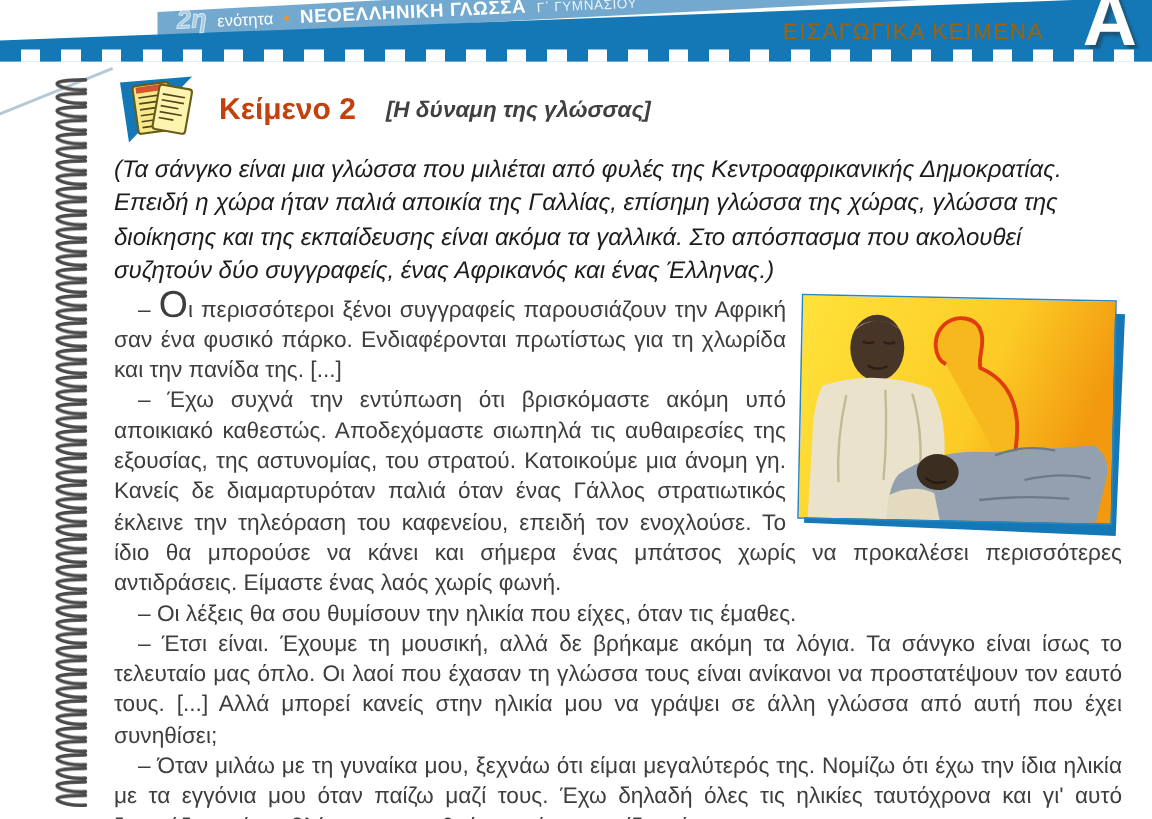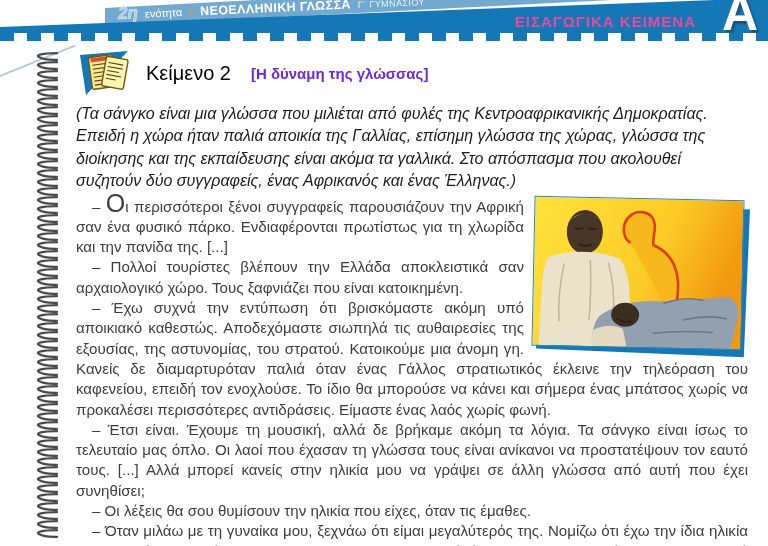--- a/index.html
+++ b/index.html
@@ -12,36 +12,36 @@
   .hdr svg { position:absolute; left:0; top:0; }
   .ribbon-text { position:absolute; left:118px; top:4px; display:flex; align-items:baseline; gap:7px;
                  transform:rotate(-2.6deg); transform-origin:left center; white-space:nowrap; }
   .unit-num { font-size:17px; font-weight:bold; color:#a9cbe3; -webkit-text-stroke:.6px #d8e9f4; font-style:italic;}
   .unit-word { font-size:11px; color:#ffffff; }
   .unit-sep { font-size:11px; color:#f7941e; font-weight:bold; }
   .unit-course { font-size:12.5px; font-weight:bold; color:#ffffff; letter-spacing:.4px; }
   .unit-grade { font-size:9px; color:#e8f2f9; letter-spacing:.4px; }
   .dash-strip { position:absolute; left:0; top:33px; width:768px; height:8px;
                 background:repeating-linear-gradient(90deg,#1478b6 0 14px,#ffffff 14px 27px); }
-  .section-title { position:absolute; right:72px; top:13px; font-size:15px; font-weight:bold;
-                   color:#ec4899; letter-spacing:1px; }
+  .section-title { position:absolute; right:72px; top:13px; font-size:15px; font-weight:normal;
+                   color:#a16207; letter-spacing:1px; }
   .letter-a { position:absolute; right:10px; top:-16px; font-size:50px; font-weight:800; color:#ffffff;
               text-shadow:2.5px 2.5px 2px rgba(40,40,40,.45); }
 
   
   .spiral { position:absolute; left:30px; top:52px; width:30px; height:486px; z-index:2; }
   .corner-line { position:absolute; left:-4px; top:60px; width:82px; height:1.5px;
                  background:#b7c9d6; transform:rotate(-22deg); }
 
   
   main { position:absolute; left:76px; top:50px; width:672px; z-index:3; }
   .title-row { display:flex; align-items:center; gap:12px; height:46px; }
   .title-row svg { flex:0 0 auto; }
-  .lesson-title { font-size:20px; font-weight:normal; color:#000000; }
-  .lesson-subtitle { font-size:15px; font-weight:bold; color:#6d28d9; margin-left:8px; }
+  .lesson-title { font-size:20px; font-weight:bold; color:#c2410c; }
+  .lesson-subtitle { font-size:15px; font-weight:bold; color:#404040; margin-left:8px;font-style:italic; }
 
   .intro { margin-top:7px; font-style:italic; font-size:16px; line-height:1.4; color:#1c1c1c; }
 
   .dialogue { margin-top:4px; font-size:15.1px; line-height:1.345; color:#3e3e3e; text-align:justify; }
   .dialogue p { text-indent:16px; }
   .initial-cap { font-size:25px; line-height:0; }
 
   figure.photo { float:right; width:212px; height:152px; margin:2px 2px 8px 10px; position:relative; }
   .photo-backing { position:absolute; left:5px; top:6px; width:208px; height:148px;
                    background:#1478b6; transform:rotate(2.4deg); }
@@ -126,21 +126,20 @@
             <path d="M66,118 Q90,100 128,102 L196,96 Q208,104 204,120 L198,148 L60,148 Q58,128 66,118" fill="#92a0b0"></path>
             <path d="M130,104 q20,-8 40,-4 M150,120 q24,-6 44,-2 M120,134 q30,-4 60,-2" stroke="#6c7988" stroke-width="1.6" fill="none"></path>
             <ellipse cx="92" cy="116" rx="14" ry="12" fill="#3c2d21"></ellipse>
             <path d="M84,120 q6,5 14,2" stroke="#241a12" stroke-width="1.4" fill="none"></path>
             <path d="M60,132 Q76,124 90,130 L94,148 L58,148 Z" fill="#e3dac0"></path>
           </svg>
         </div>
       </figure>
 
       <p><span>– </span><span class="initial-cap">Ο</span><span>ι περισσότεροι ξένοι συγγραφείς παρουσιάζουν την Αφρική σαν ένα φυσικό πάρκο. Ενδιαφέρονται πρωτίστως για τη χλωρίδα και την πανίδα της. [...]</span></p>
-      <p>– Πολλοί τουρίστες βλέπουν την Ελλάδα αποκλειστικά σαν αρχαιολογικό χώρο. Τους ξαφνιάζει που είναι κατοικημένη.</p>
       <p>– Έχω συχνά την εντύπωση ότι βρισκόμαστε ακόμη υπό αποικιακό καθεστώς. Αποδεχόμαστε σιωπηλά τις αυθαιρεσίες της εξουσίας, της αστυνομίας, του στρατού. Κατοικούμε μια άνομη γη. Κανείς δε διαμαρτυρόταν παλιά όταν ένας Γάλλος στρατιωτικός έκλεινε την τηλεόραση του καφενείου, επειδή τον ενοχλούσε. Το ίδιο θα μπορούσε να κάνει και σήμερα ένας μπάτσος χωρίς να προκαλέσει περισσότερες αντιδράσεις. Είμαστε ένας λαός χωρίς φωνή.</p>
+      <p>– Οι λέξεις θα σου θυμίσουν την ηλικία που είχες, όταν τις έμαθες.</p>
       <p>– Έτσι είναι. Έχουμε τη μουσική, αλλά δε βρήκαμε ακόμη τα λόγια. Τα σάνγκο είναι ίσως το τελευταίο μας όπλο. Οι λαοί που έχασαν τη γλώσσα τους είναι ανίκανοι να προστατέψουν τον εαυτό τους. [...] Αλλά μπορεί κανείς στην ηλικία μου να γράψει σε άλλη γλώσσα από αυτή που έχει συνηθίσει;</p>
-      <p>– Οι λέξεις θα σου θυμίσουν την ηλικία που είχες, όταν τις έμαθες.</p>
       <p>– Όταν μιλάω με τη γυναίκα μου, ξεχνάω ότι είμαι μεγαλύτερός της. Νομίζω ότι έχω την ίδια ηλικία με τα εγγόνια μου όταν παίζω μαζί τους. Έχω δηλαδή όλες τις ηλικίες ταυτόχρονα και γι' αυτό ξαφνιάζομαι όταν βλέπω στον καθρέφτη πάντα τον ίδιο γέρο.</p>
     </div>
 
   </main>
 </div>
 
 </body></html>

